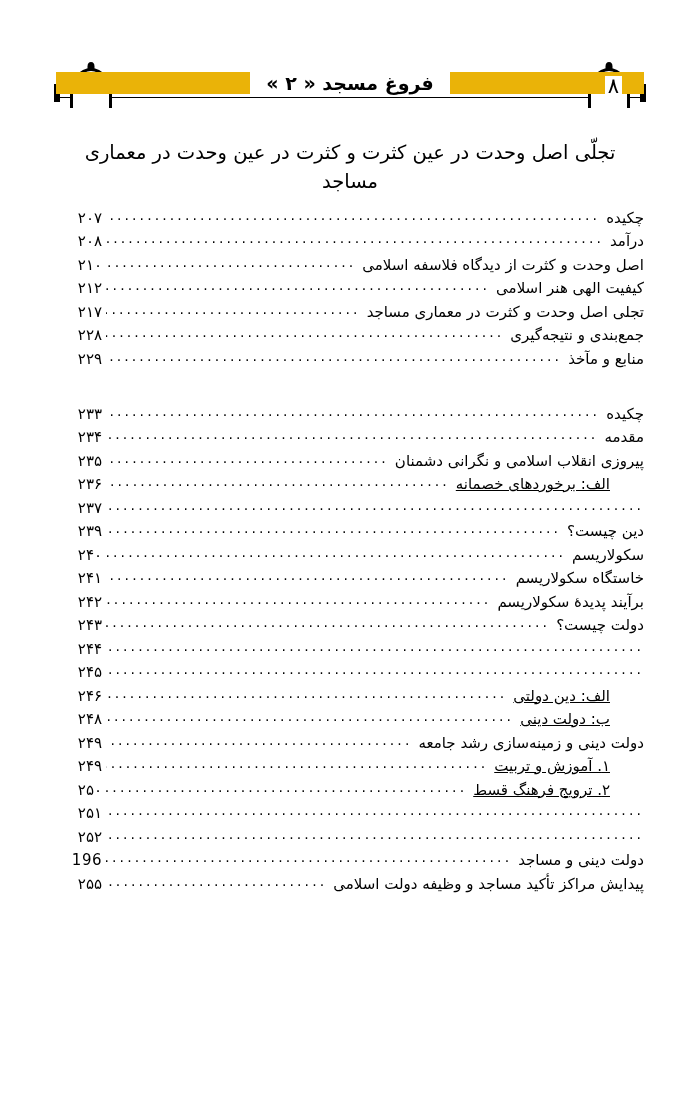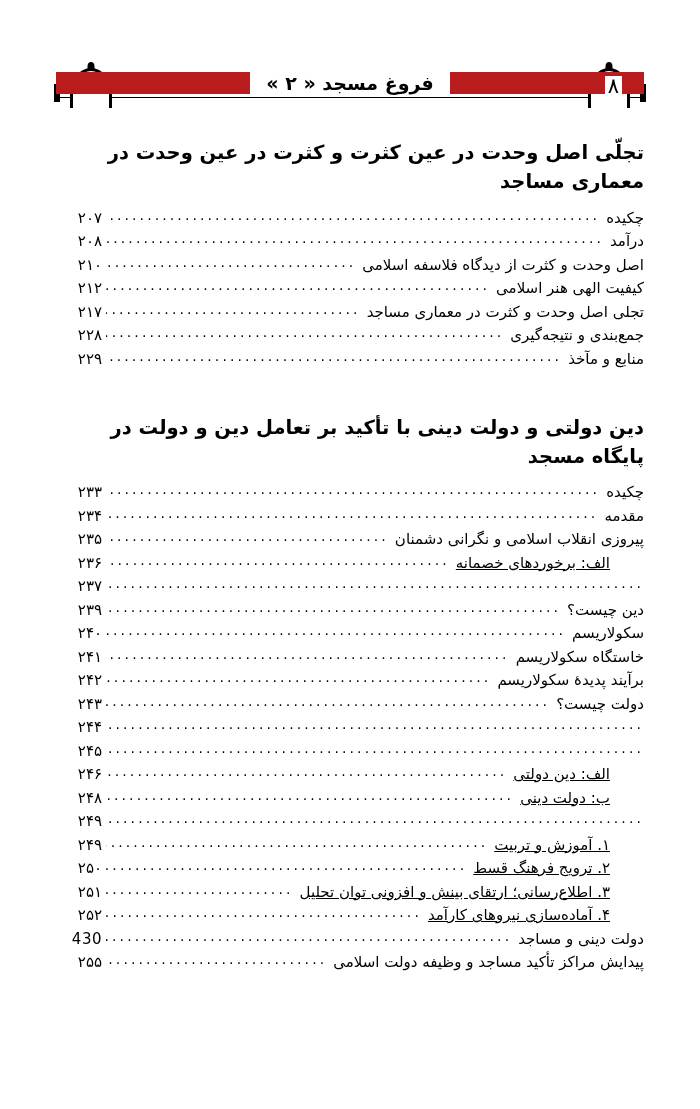--- a/index.html
+++ b/index.html
@@ -89,39 +89,40 @@
     padding: 0 3px;
   }
   .book-title {
     position: absolute;
     left: 0;
     right: 0;
     top: 10px;
     text-align: center;
     font-size: 19px;
     font-weight: bold;
-    background: #b91c1c;
+    background: #eab308;
     display: inline-block;
     z-index: 2;
   }
   .book-title span {
     background: #fff;
     padding: 0 16px;
   }
 
   
   .content {
     margin: 24px 56px 0 56px;
   }
   .section {
     margin-bottom: 22px;
   }
   .section-title {
     font-size: 19.5px;
-    font-weight: bold;
+    font-weight: normal;
+    text-align: center;
     margin: 6px 0 14px 0;
     line-height: 1.5;
   }
   .toc-row {
     display: flex;
     align-items: baseline;
     direction: rtl;
     font-size: 15px;
     line-height: 1.0;
     margin: 0 0 8.5px 0;
@@ -207,21 +208,20 @@
             <span class="pagenum">۲۲۸</span>
           </div>
           <div class="toc-row">
             <span class="entry">منابع و مآخذ</span>
             <span class="leader">.........................................................................................</span>
             <span class="pagenum">۲۲۹</span>
           </div>
         </div>
         <div class="gap"></div>
         <div class="section">
-          <div class="section-title">دین دولتی و دولت دینی با تأکید بر تعامل دین و دولت در پایگاه مسجد</div>
           <div class="toc-row">
             <span class="entry">چکیده</span>
             <span class="leader">.........................................................................................</span>
             <span class="pagenum">۲۳۳</span>
           </div>
           <div class="toc-row">
             <span class="entry">مقدمه</span>
             <span class="leader">.........................................................................................</span>
             <span class="pagenum">۲۳۴</span>
           </div>
@@ -276,47 +276,46 @@
             <span class="entry indent">الف: دین دولتی</span>
             <span class="leader">.........................................................................................</span>
             <span class="pagenum">۲۴۶</span>
           </div>
           <div class="toc-row">
             <span class="entry indent">ب: دولت دینی</span>
             <span class="leader">.........................................................................................</span>
             <span class="pagenum">۲۴۸</span>
           </div>
           <div class="toc-row">
+            <span class="entry">دولت دینی و زمینه‌سازی رشد جامعه</span>
             <span class="leader">.........................................................................................</span>
             <span class="pagenum">۲۴۹</span>
           </div>
           <div class="toc-row">
             <span class="entry indent">۱. آموزش و تربیت</span>
             <span class="leader">.........................................................................................</span>
             <span class="pagenum">۲۴۹</span>
           </div>
           <div class="toc-row">
             <span class="entry indent">۲. ترویج فرهنگ قسط</span>
             <span class="leader">.........................................................................................</span>
             <span class="pagenum">۲۵۰</span>
           </div>
           <div class="toc-row">
-            <span class="entry indent">۳. اطلاع‌رسانی؛ ارتقای بینش و افزونی توان تحلیل</span>
             <span class="leader">.........................................................................................</span>
             <span class="pagenum">۲۵۱</span>
           </div>
           <div class="toc-row">
-            <span class="entry indent">۴. آماده‌سازی نیروهای کارآمد</span>
             <span class="leader">.........................................................................................</span>
             <span class="pagenum">۲۵۲</span>
           </div>
           <div class="toc-row">
             <span class="entry">دولت دینی و مساجد</span>
             <span class="leader">.........................................................................................</span>
-            <span class="pagenum">430</span>
+            <span class="pagenum">196</span>
           </div>
           <div class="toc-row">
             <span class="entry">پیدایش مراکز تأکید مساجد و وظیفه دولت اسلامی</span>
             <span class="leader">.........................................................................................</span>
             <span class="pagenum">۲۵۵</span>
           </div>
         </div>
       </div>
   </div>
 

